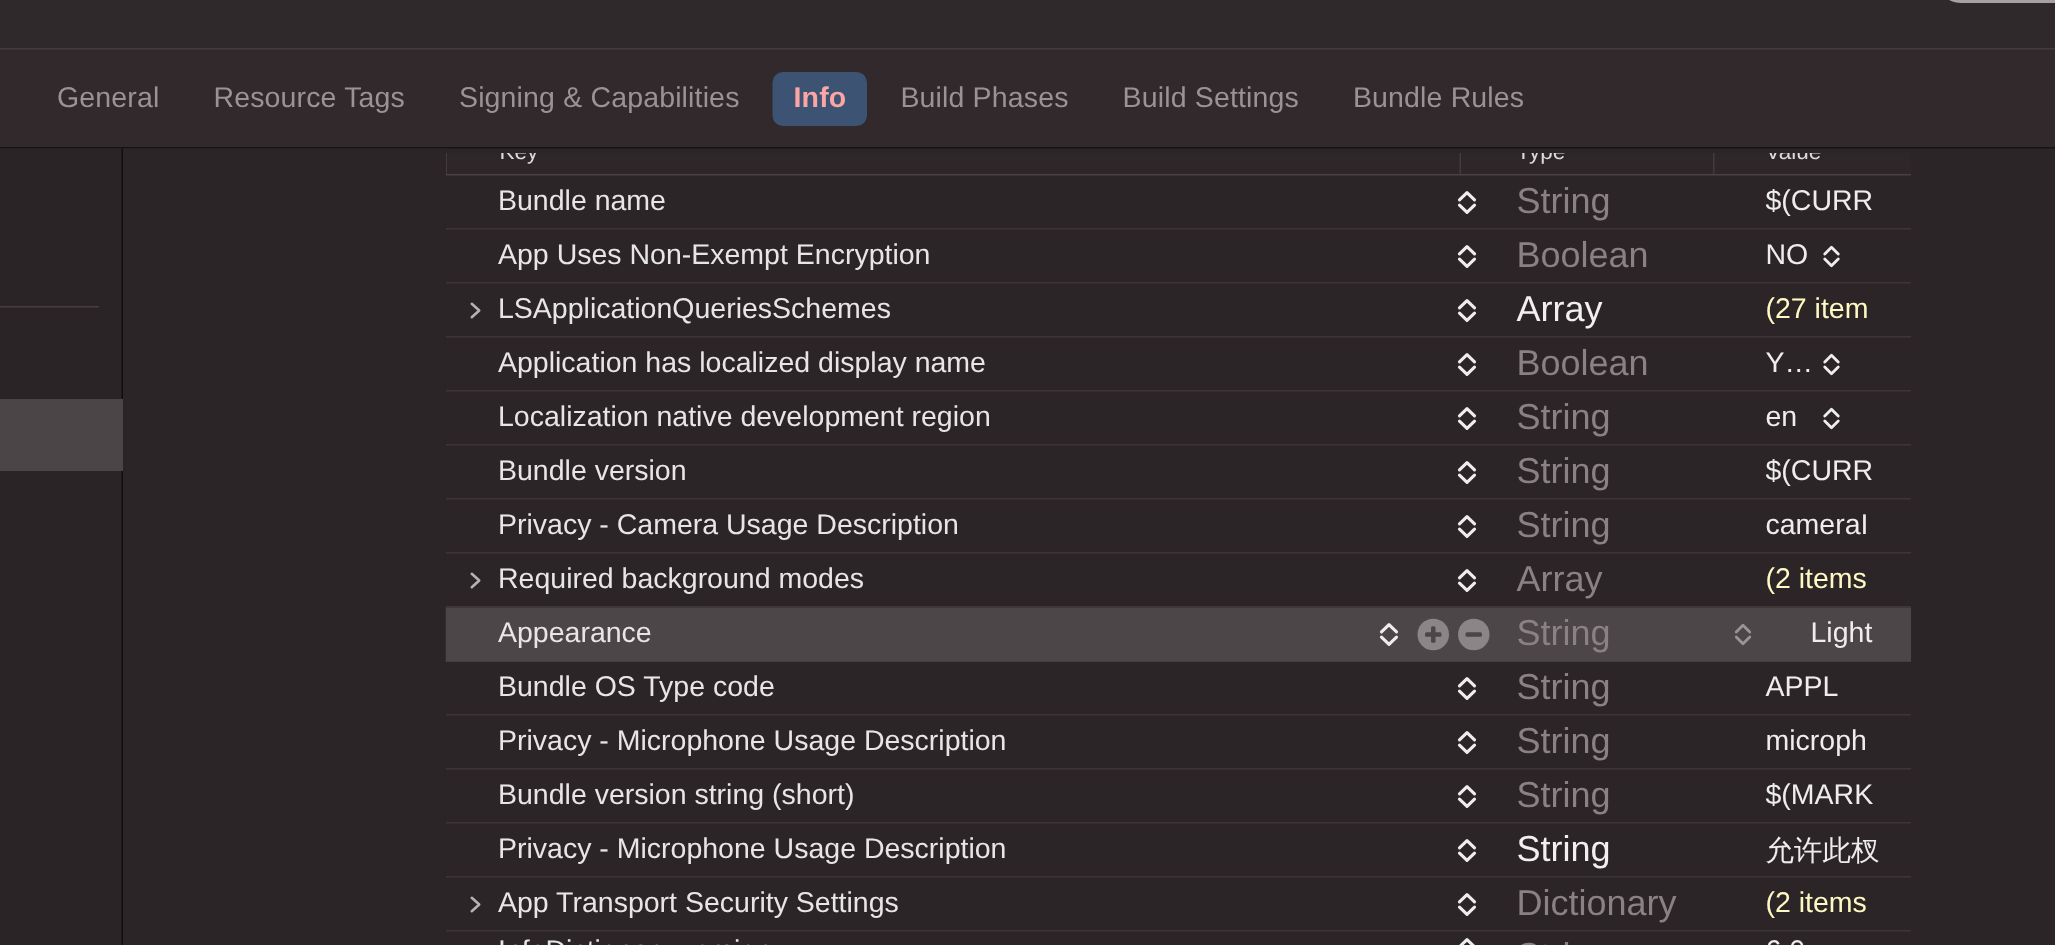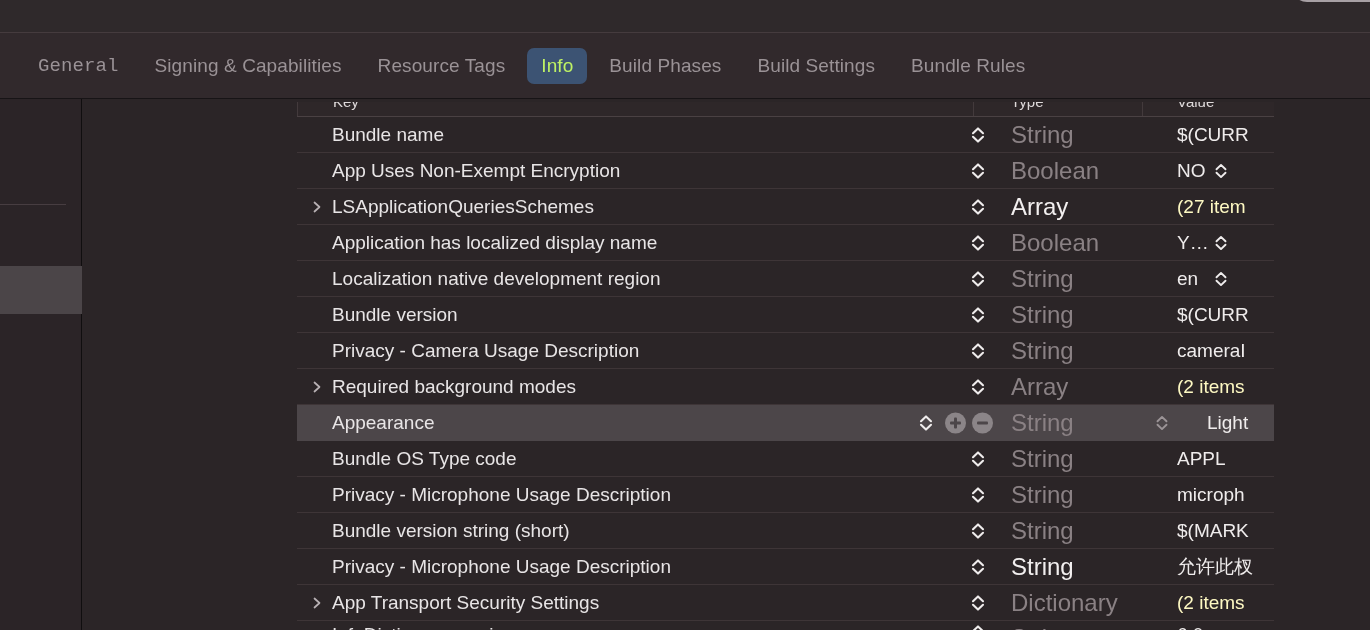--- a/index.html
+++ b/index.html
@@ -31,22 +31,22 @@
     background:#31292c;
     border-top:1px solid #453b3e;
     border-bottom:1px solid #171416;
     display:flex; align-items:center;
   }
   .tab{
     color:#9a9296; font-size:19px; letter-spacing:.1px;
     padding:7px 14px; border-radius:7px; margin:0 4px;
     white-space:nowrap; cursor:default;
   }
-  .tab:first-child{ margin-left:24px;font-family:Liberation Mono, monospace; }
-  .tab.active{ background:#3c5373; color:#bef264; }
+  .tab:first-child{ margin-left:24px; }
+  .tab.active{ background:#3c5373; color:#fca5a5;font-weight:bold; }
 
   
   .rail{
     position:absolute; left:0; top:99px; width:82px; height:531px;
     background:#2b2427;
     border-right:1px solid #100e0f;
   }
   .rail-div{
     position:absolute; left:0; top:105px; width:66px; height:1px;
     background:#473d41;
@@ -151,22 +151,22 @@
 <div id="app">
 
   <div class="top-strip">
     <div class="corner-mask">
       <div class="corner-pill"></div>
     </div>
   </div>
 
   <div class="tabbar" id="tabbar">
       <div class="tab">General</div>
+      <div class="tab">Resource Tags</div>
       <div class="tab">Signing &amp; Capabilities</div>
-      <div class="tab">Resource Tags</div>
       <div class="tab active">Info</div>
       <div class="tab">Build Phases</div>
       <div class="tab">Build Settings</div>
       <div class="tab">Bundle Rules</div>
     </div>
 
   <div class="rail">
     <div class="rail-div"></div>
     <div class="rail-sel"></div>
   </div>

